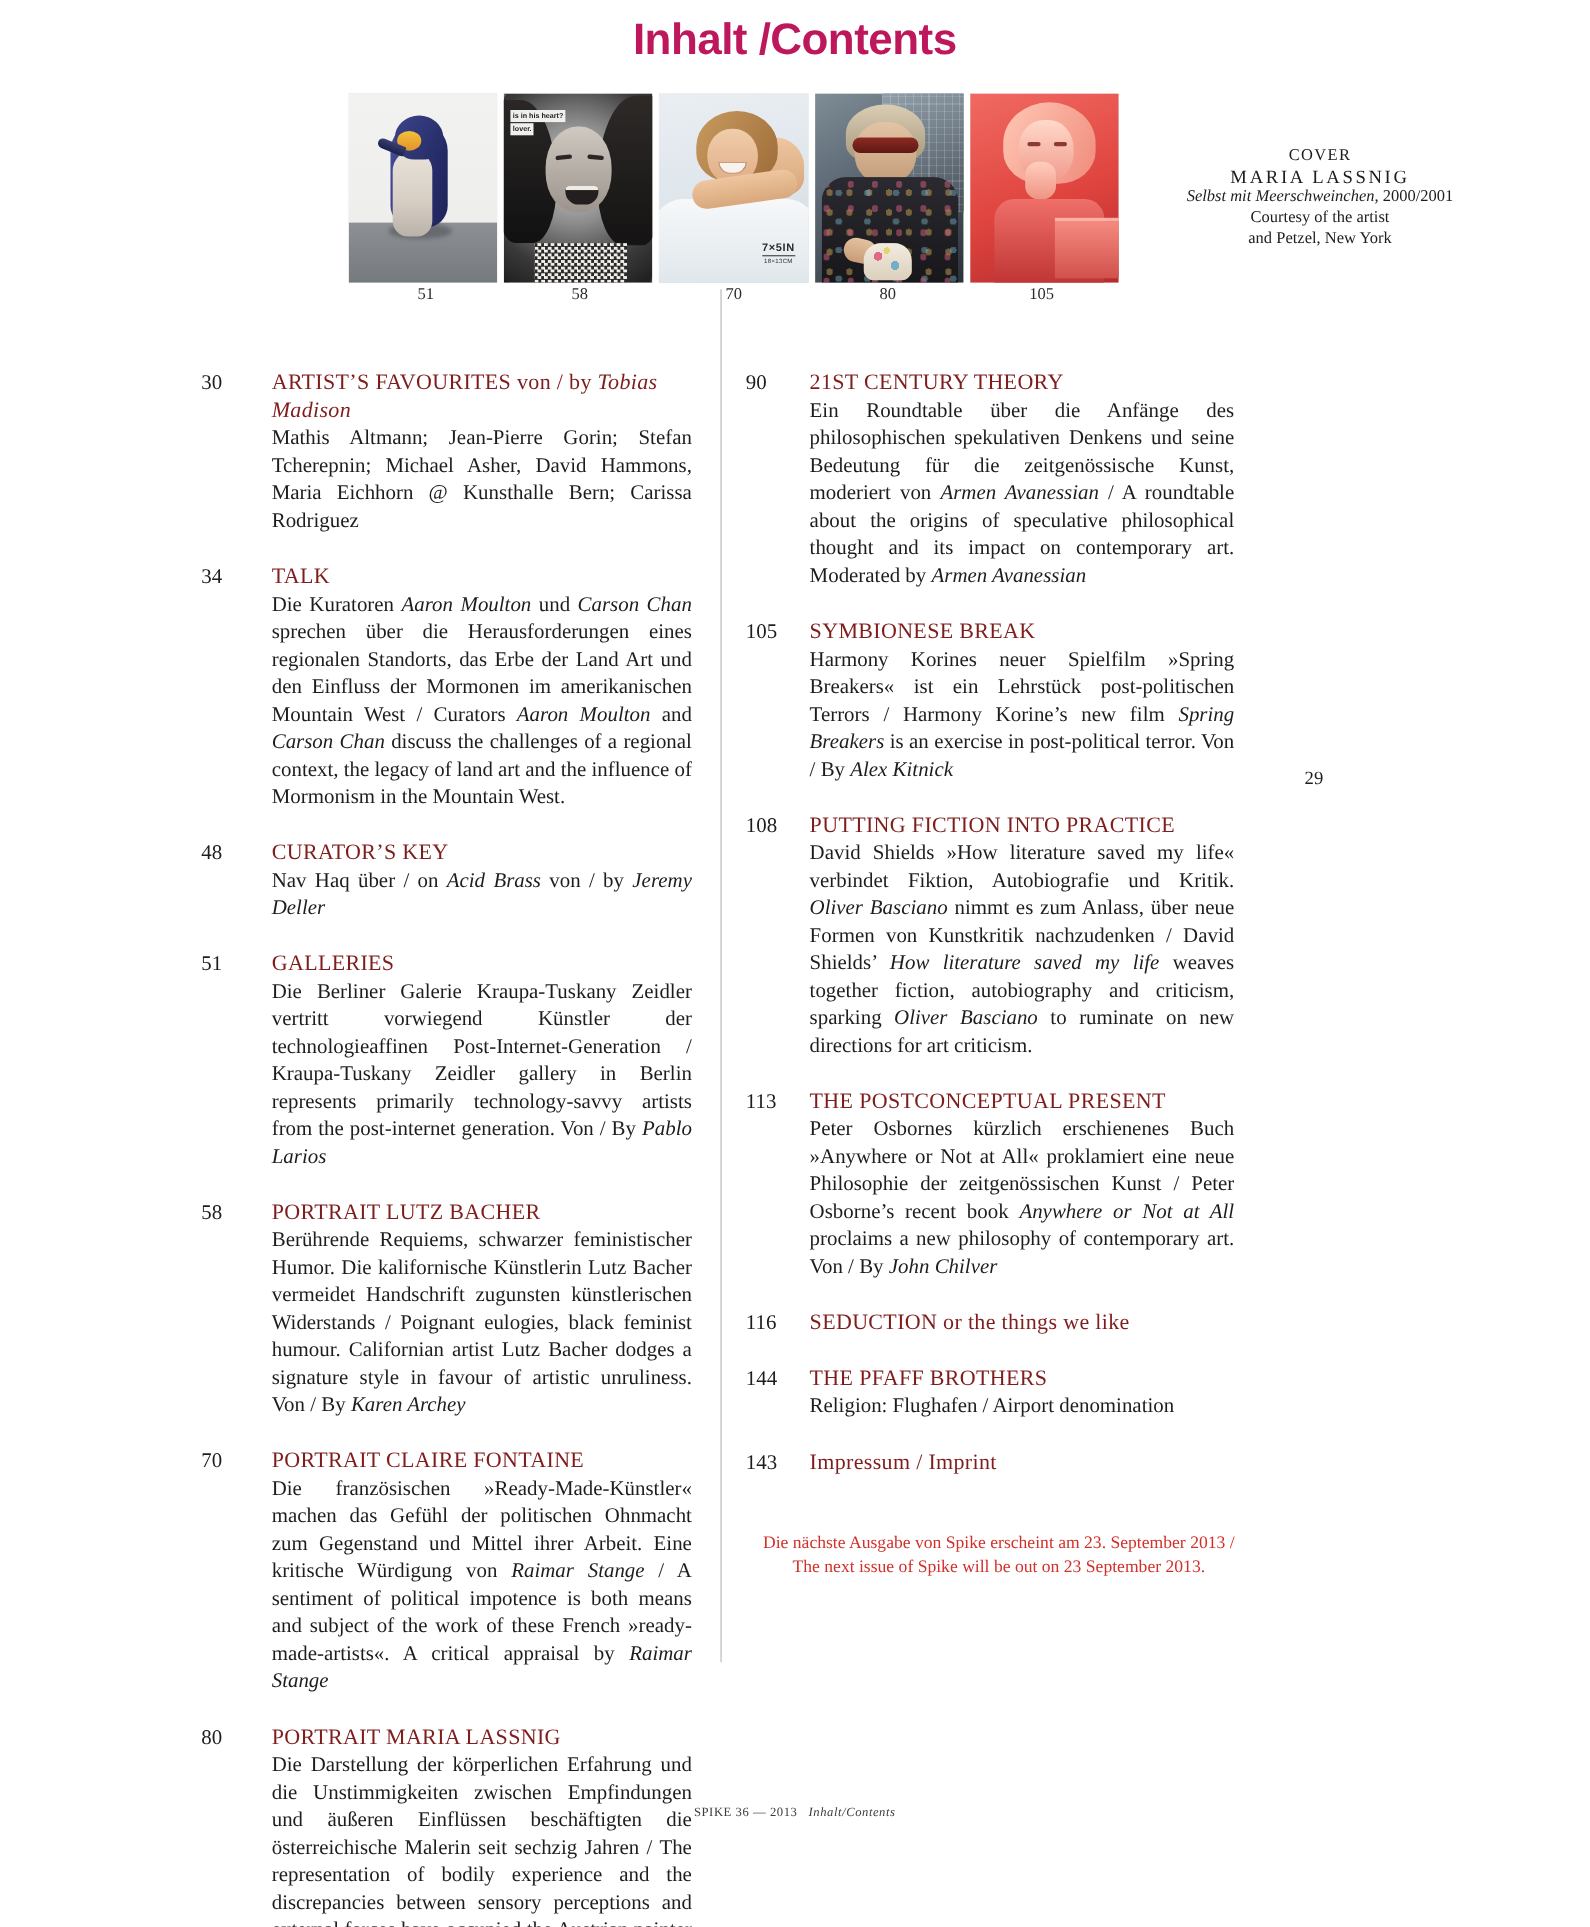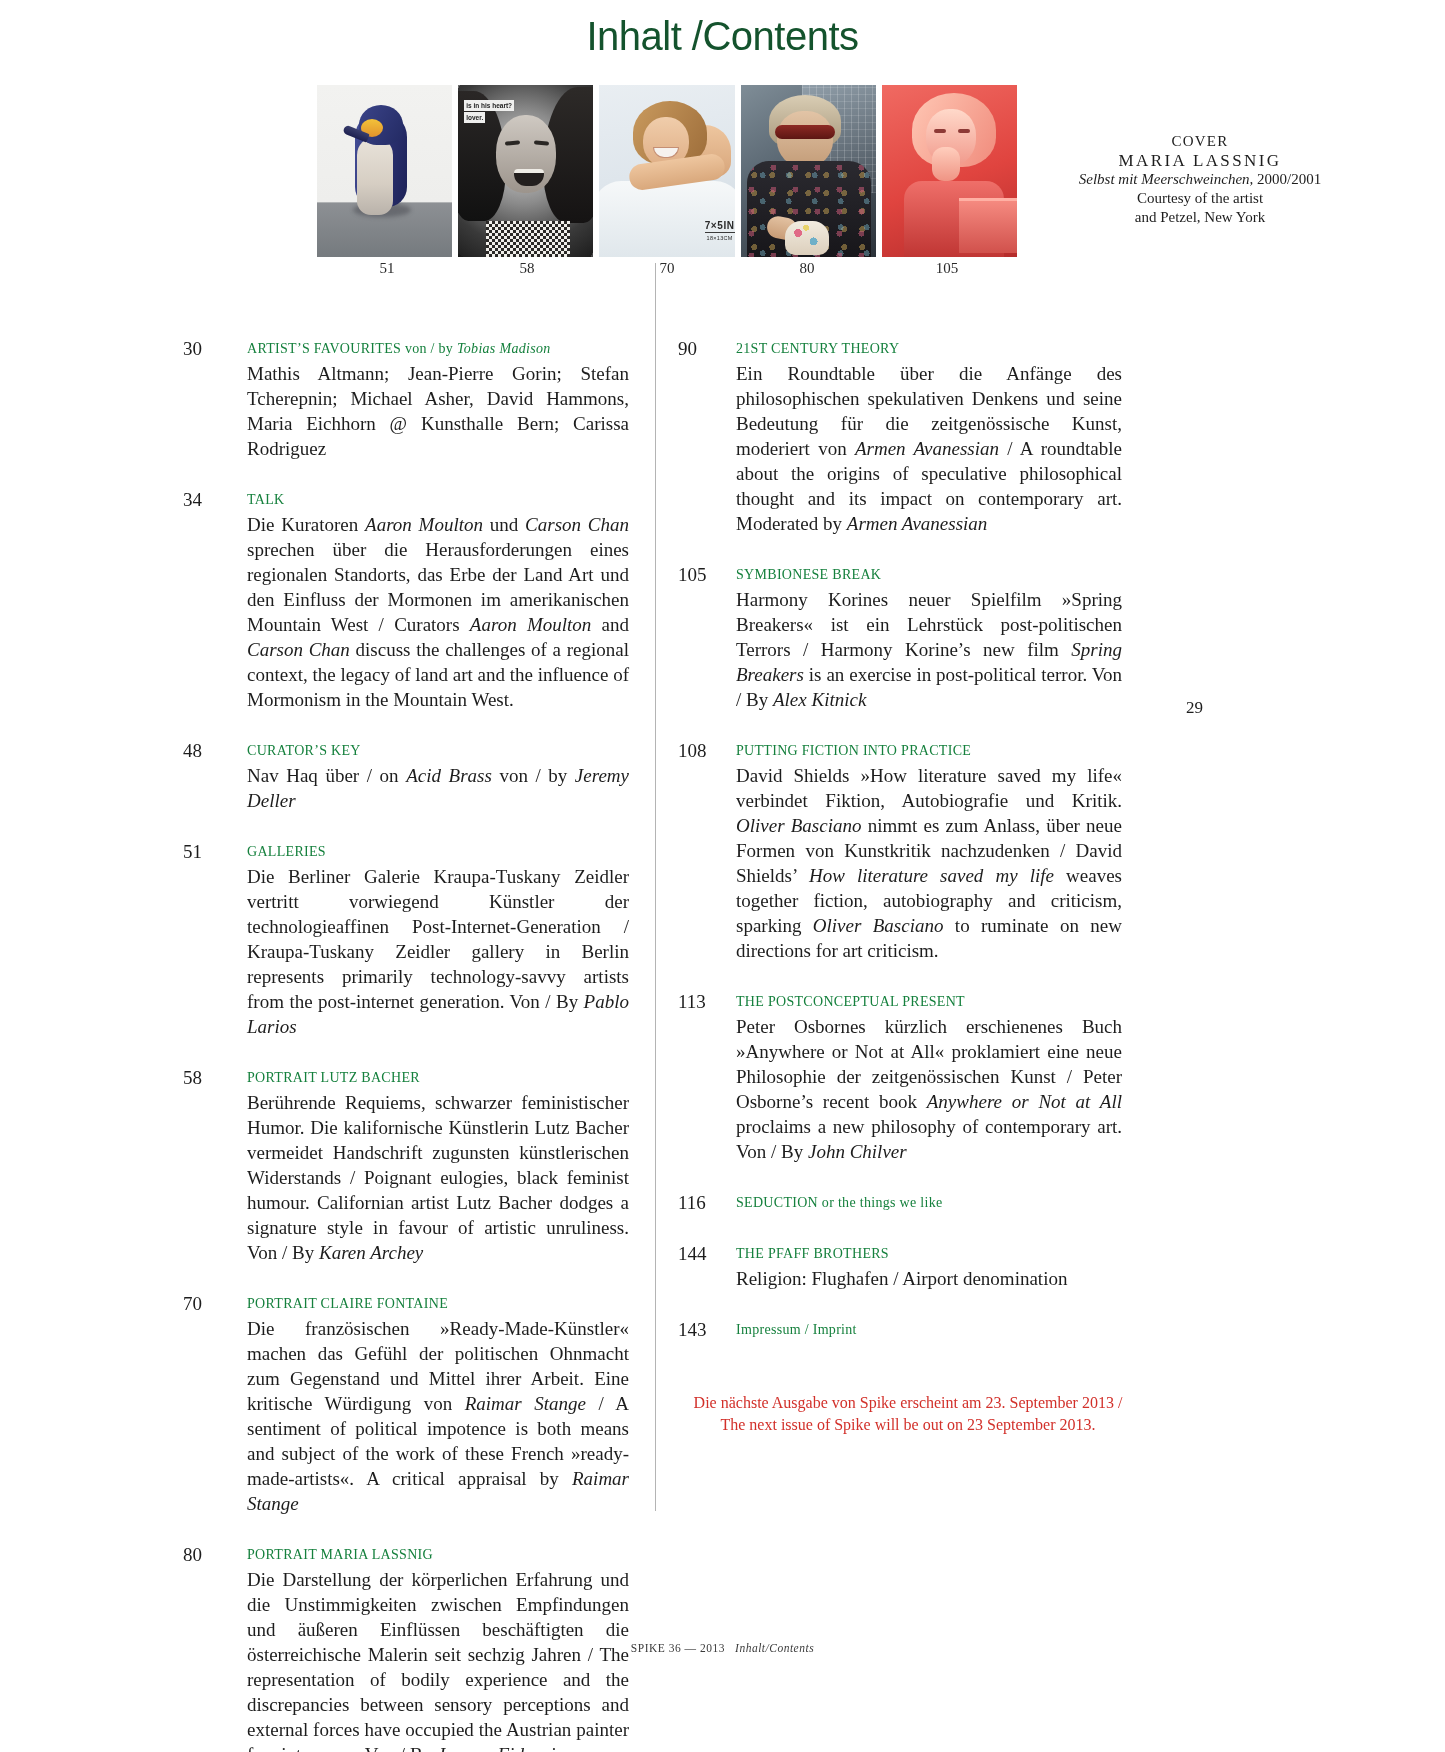--- a/index.html
+++ b/index.html
@@ -17,24 +17,24 @@
   }
 
   
   .page-title {
     position: absolute;
     top: 14px;
     left: 0;
     width: 1445px;
     text-align: center;
     font-family: "Liberation Sans", "DejaVu Sans", sans-serif;
-    font-weight: normal;
+    font-weight: bold;
     font-size: 40px;
     letter-spacing: -0.5px;
-    color: #14532d;
+    color: #be185d;
   }
 
   
   .strip {
     position: absolute;
     top: 85px;
     left: 317px;
     width: 700px;
     height: 172px;
     display: flex;
@@ -186,21 +186,21 @@
     width: 96px; height: 26px; border-radius: 16px;
     transform: rotate(-8deg);
     background: linear-gradient(#eec69f,#d9a87c);
   }
   .t3 .shoulder {
     position: absolute; right: 4px; top: 40px;
     width: 52px; height: 52px; border-radius: 40% 50% 30% 40%;
     background: linear-gradient(#eec69f,#d7a57a);
   }
   .t3 .sizemark {
-    position: absolute; right: 0; bottom: 16px;
+    position: absolute; right: 12px; bottom: 16px;
     text-align: center;
     font-family: "Liberation Sans","DejaVu Sans",sans-serif;
     color: #2b2b2b;
   }
   .t3 .sizemark .big {
     font-size: 10px; font-weight: bold; letter-spacing: .6px;
     border-bottom: 1px solid #3a3a3a; padding-bottom: 1px;
   }
   .t3 .sizemark .small { font-size: 5.5px; letter-spacing: .3px; margin-top: 2px; }
 
@@ -353,24 +353,24 @@
   .entry-page {
     width: 52px;
     flex: 0 0 52px;
     font-size: 19px;
     line-height: 25px;
     color: #1d1d1d;
   }
   .col-right .entry-page { width: 46px; flex: 0 0 46px; }
   .entry-body { flex: 1 1 auto; }
   .entry-title {
-    font-size: 14px;
+    font-size: 20px;
     line-height: 25px;
     letter-spacing: .3px;
-    color: #15803d;
+    color: #7f1d1d;
   }
   .entry-desc {
     font-size: 19px;
     line-height: 25px;
     text-align: justify;
     color: #1d1d1d;
     margin-top: 0;
   }
   .entry-desc i { font-style: italic; }
 

